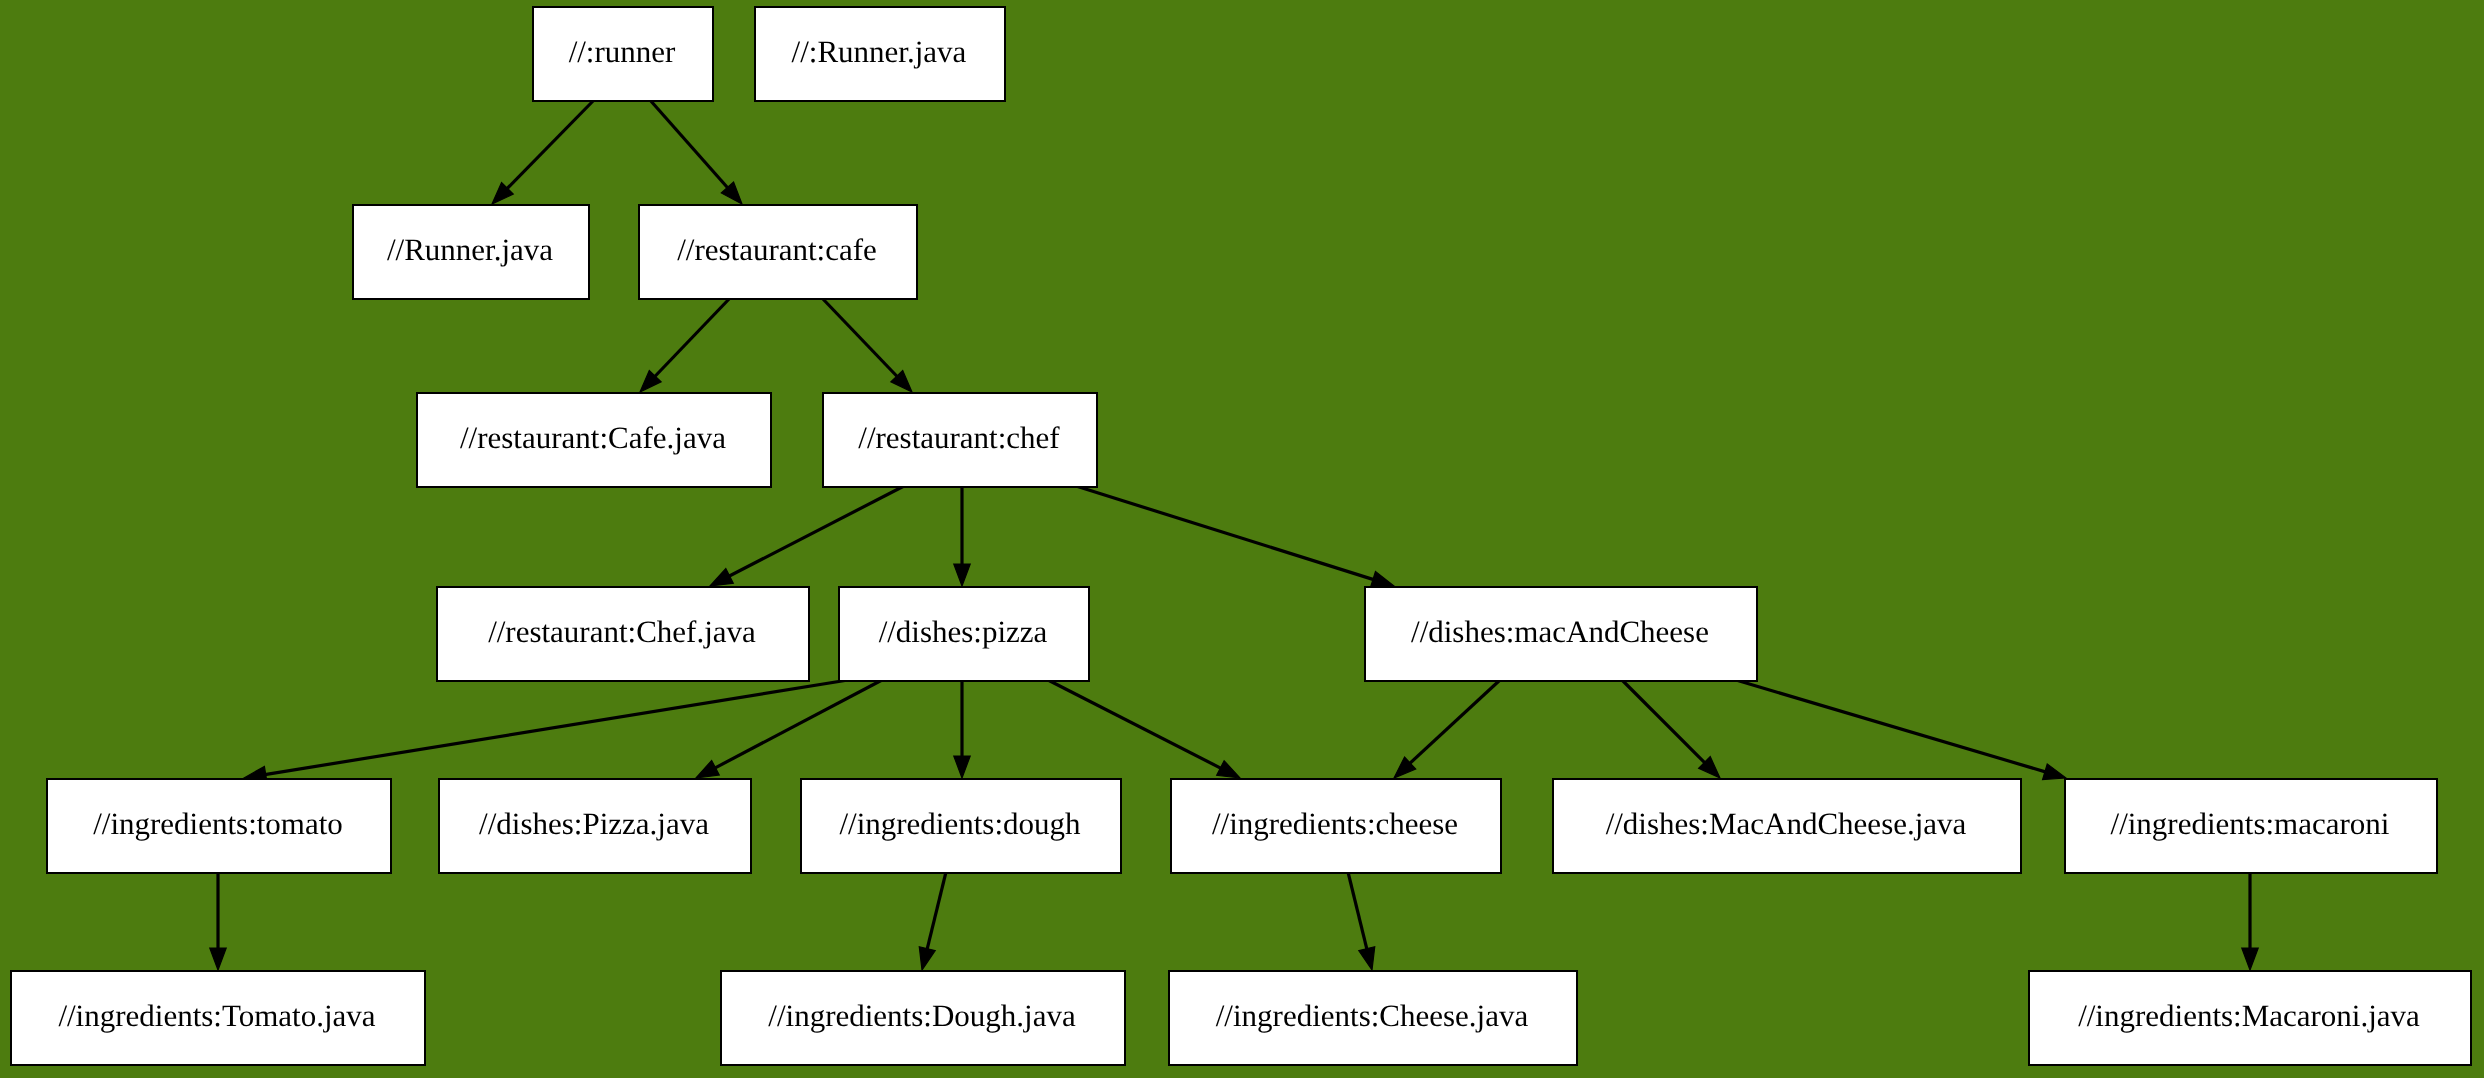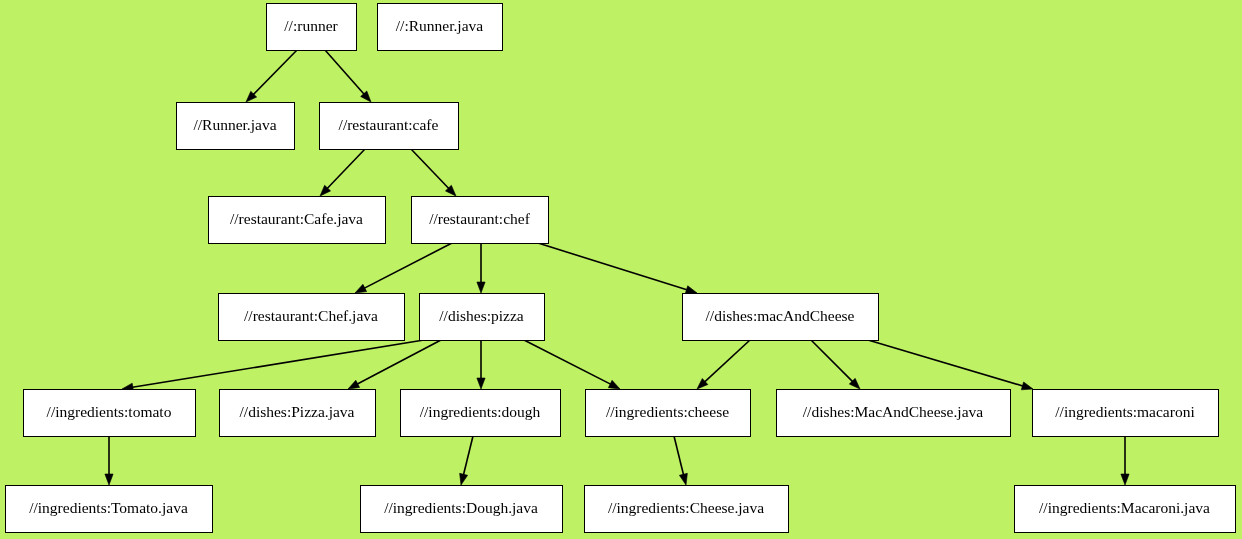--- a/index.html
+++ b/index.html
@@ -4,21 +4,21 @@
 <style>
   html, body {
     margin: 0;
     padding: 0;
     background: #ffffff;
   }
   #canvas {
     position: relative;
     width: 1242px;
     height: 539px;
-    background: #bef264;
+    background: #4d7c0f;
     overflow: hidden;
     font-family: "Liberation Serif", "DejaVu Serif", serif;
   }
   svg#graph {
     position: absolute;
     left: 0;
     top: 0;
     width: 1242px;
     height: 539px;
     display: block;

